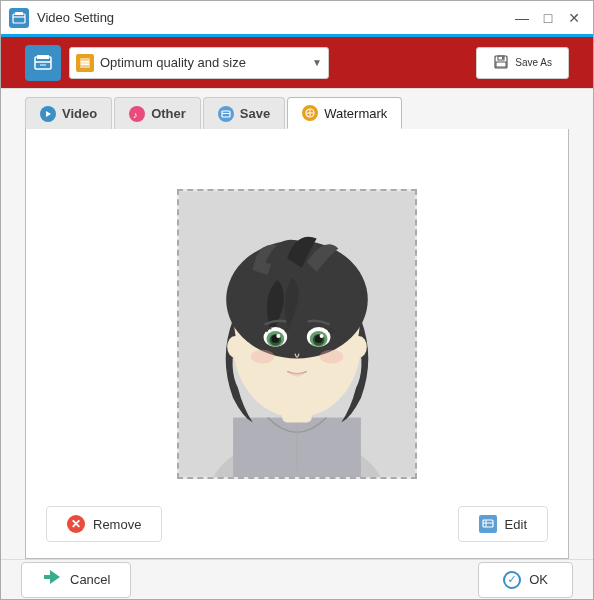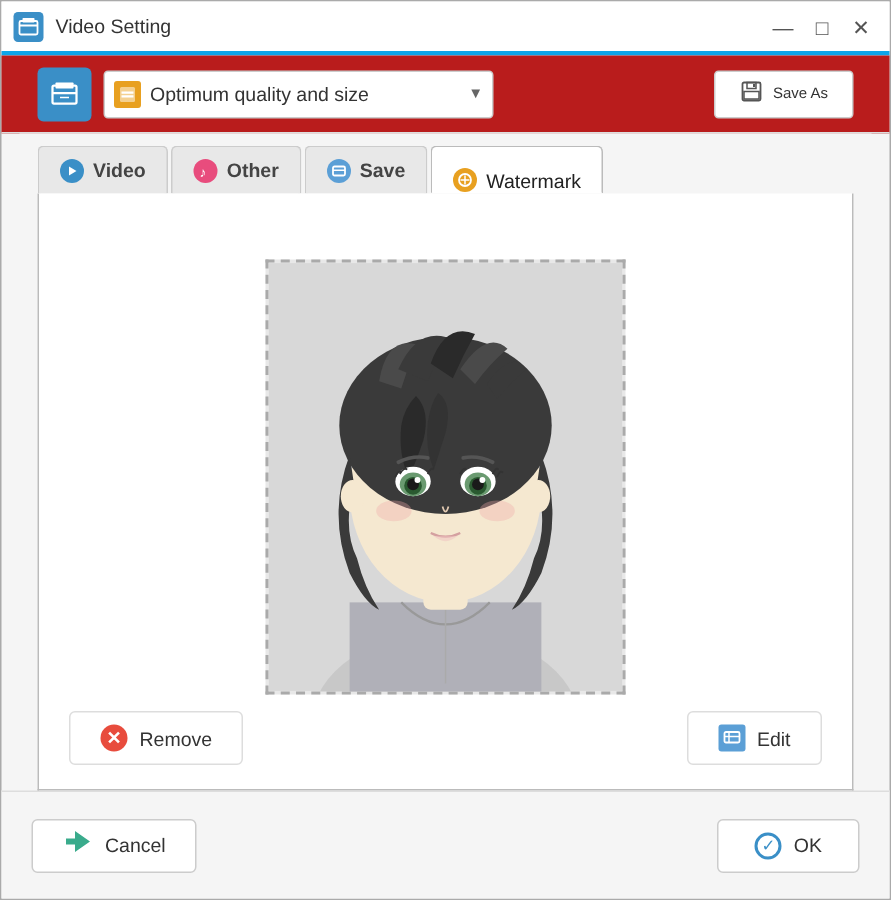--- a/index.html
+++ b/index.html
@@ -177,21 +177,20 @@
       color: #444;
       font-weight: bold;
     }
 
     .tab.active {
       background: white;
       border-color: #bbb;
       border-bottom: 1px solid white;
       color: #222;
       font-weight: 500;
-      align-items: flex-end;
     }
 
     .tab-icon {
       width: 16px;
       height: 16px;
       border-radius: 50%;
       display: flex;
       align-items: center;
       justify-content: center;
       font-size: 10px;
@@ -290,21 +289,21 @@
       border-radius: 2px;
       display: flex;
       align-items: center;
       justify-content: center;
       color: white;
       font-size: 11px;
     }
 
     
     .footer {
-      height: 72px;
+      height: 40px;
       background: #f5f5f5;
       border-top: 1px solid #ddd;
       display: flex;
       align-items: center;
       justify-content: space-between;
       padding: 0 20px;
     }
 
     .cancel-btn {
       height: 36px;

